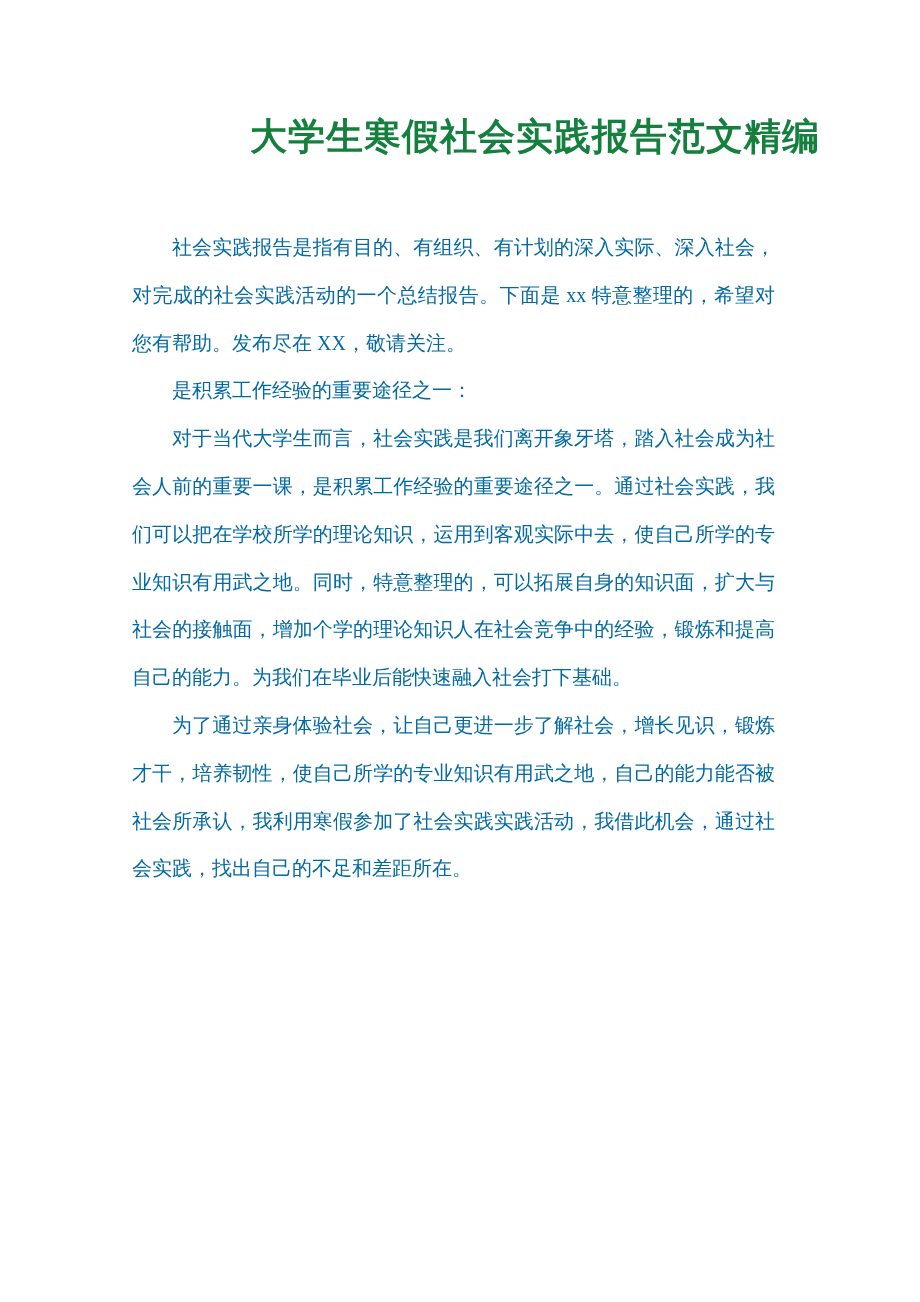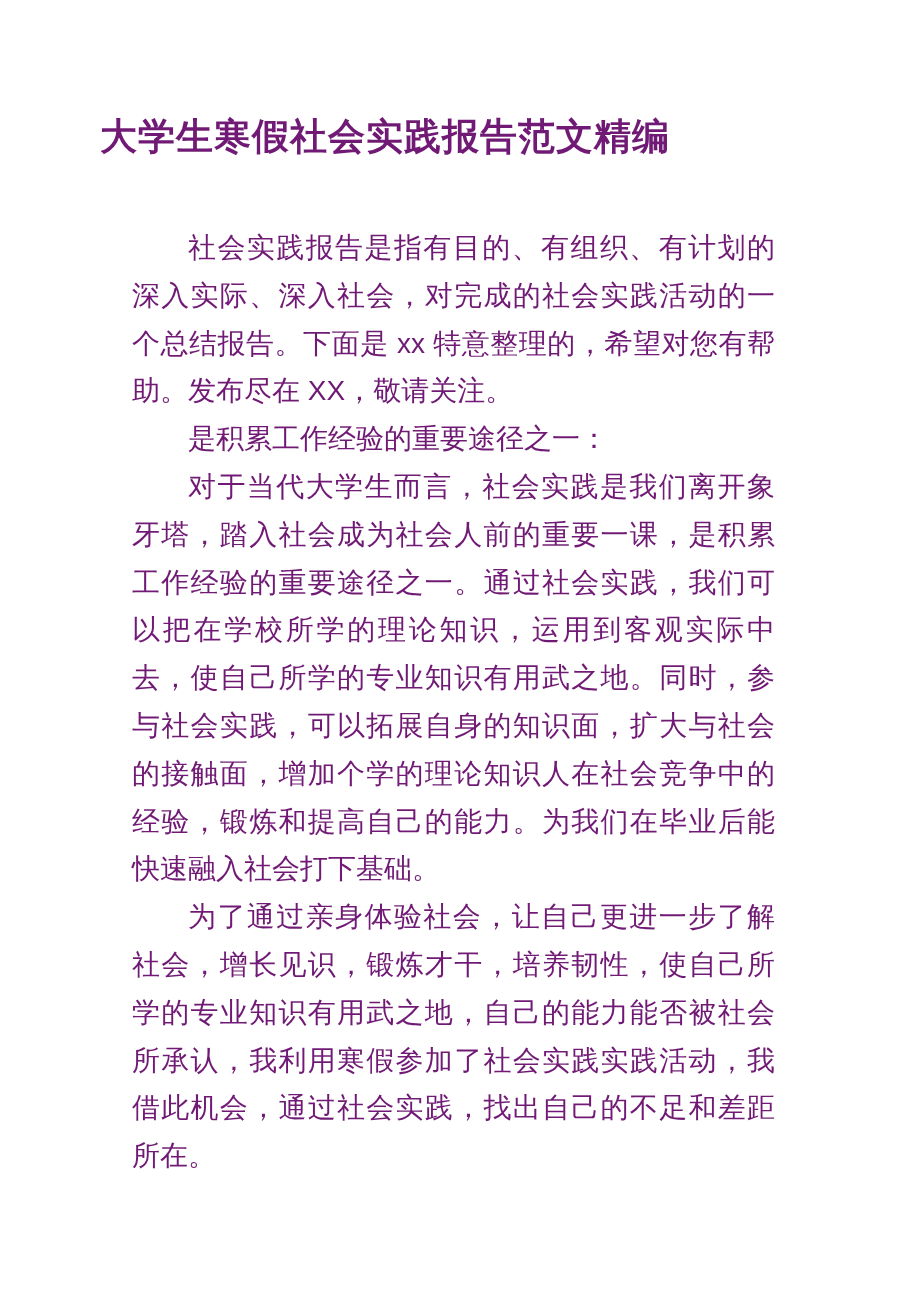--- a/index.html
+++ b/index.html
@@ -10,45 +10,45 @@
     position: relative;
     width: 920px;
     height: 1302px;
     background: #ffffff;
     overflow: hidden;
     font-family: "DejaVu Serif", "Liberation Serif", serif;
     color: #000000;
   }
   .doc-title {
     margin: 112px 100px 0 100px;
-    text-align: left;
+    text-align: right;
     font-family: "DejaVu Sans", "Liberation Sans", sans-serif;
     font-weight: 700;
     font-size: 37px;
     line-height: 50px;
     letter-spacing: 1px;
-    color: #701a75;
+    color: #15803d;
   }
   .doc-body {
     margin: 62px 145px 0 132px; 
   }
   .doc-body p {
-    font-size: 28px;
+    font-size: 20px;
     line-height: 47.8px;
     text-align: justify;
     text-indent: 2em;
-    color: #701a75;
-    font-family: Liberation Sans, sans-serif;
+    color: #0369a1;
+    font-family: Liberation Serif, serif;
   }
 </style>
 </head>
 <body>
 
 <div class="page">
   <h1 class="doc-title">大学生寒假社会实践报告范文精编</h1>
 
   <div class="doc-body">
     <p>社会实践报告是指有目的、有组织、有计划的深入实际、深入社会，对完成的社会实践活动的一个总结报告。下面是 xx 特意整理的，希望对您有帮助。发布尽在 XX，敬请关注。</p>
     <p>是积累工作经验的重要途径之一：</p>
-    <p>对于当代大学生而言，社会实践是我们离开象牙塔，踏入社会成为社会人前的重要一课，是积累工作经验的重要途径之一。通过社会实践，我们可以把在学校所学的理论知识，运用到客观实际中去，使自己所学的专业知识有用武之地。同时，参与社会实践，可以拓展自身的知识面，扩大与社会的接触面，增加个学的理论知识人在社会竞争中的经验，锻炼和提高自己的能力。为我们在毕业后能快速融入社会打下基础。</p>
+    <p>对于当代大学生而言，社会实践是我们离开象牙塔，踏入社会成为社会人前的重要一课，是积累工作经验的重要途径之一。通过社会实践，我们可以把在学校所学的理论知识，运用到客观实际中去，使自己所学的专业知识有用武之地。同时，特意整理的，可以拓展自身的知识面，扩大与社会的接触面，增加个学的理论知识人在社会竞争中的经验，锻炼和提高自己的能力。为我们在毕业后能快速融入社会打下基础。</p>
     <p>为了通过亲身体验社会，让自己更进一步了解社会，增长见识，锻炼才干，培养韧性，使自己所学的专业知识有用武之地，自己的能力能否被社会所承认，我利用寒假参加了社会实践实践活动，我借此机会，通过社会实践，找出自己的不足和差距所在。</p>
   </div>
 </div>
 
 </body></html>

